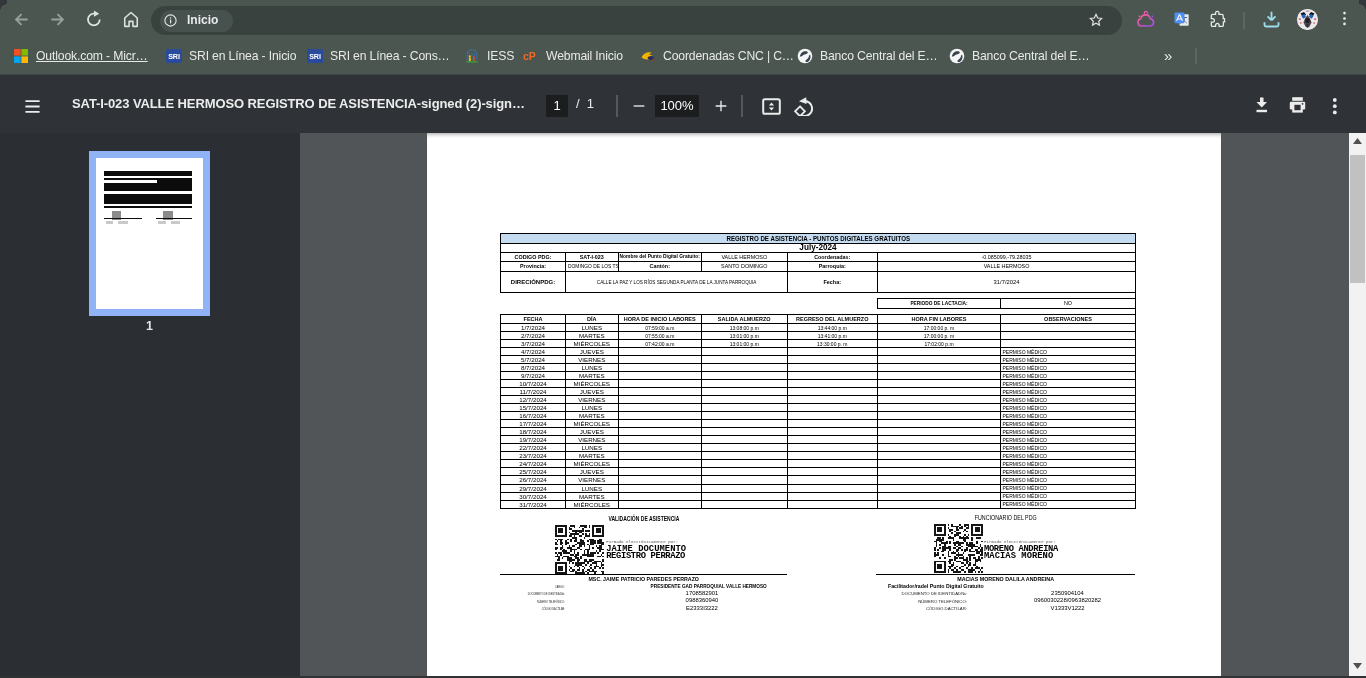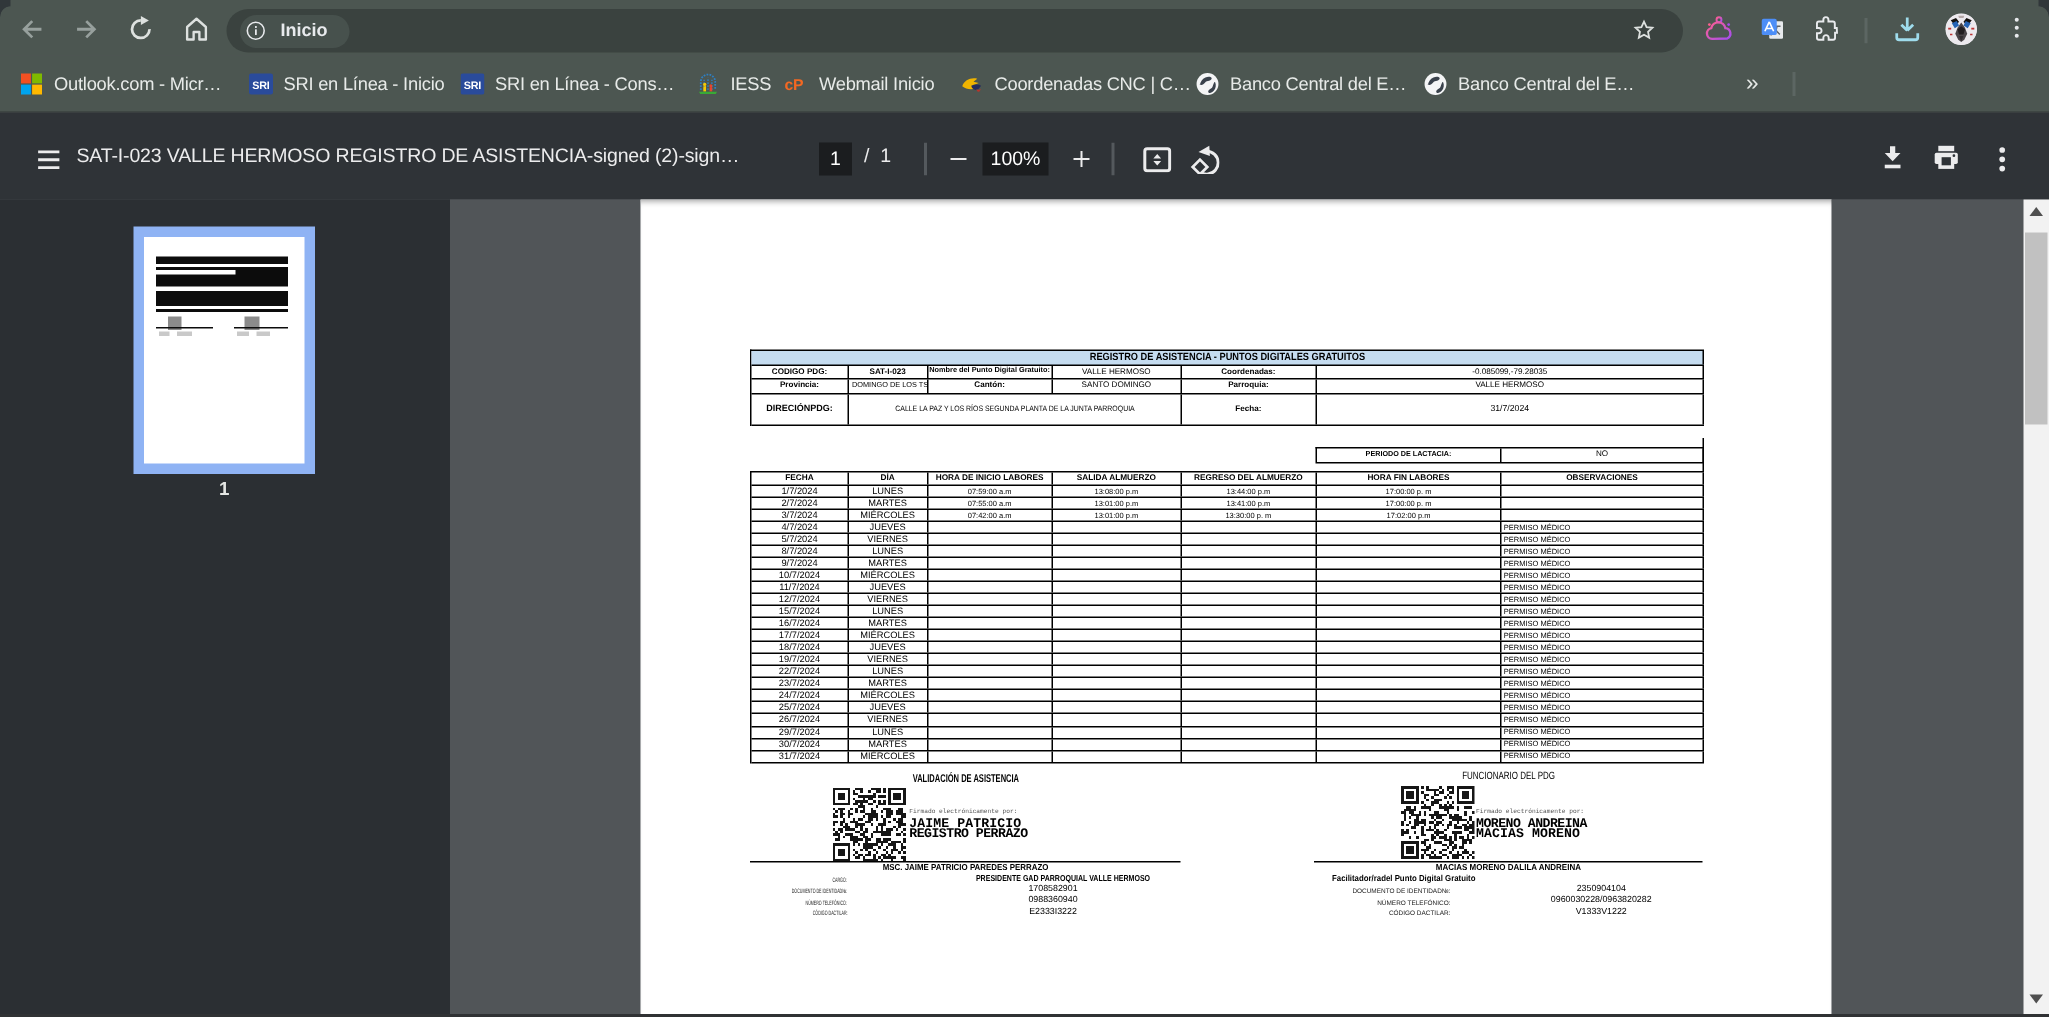--- a/index.html
+++ b/index.html
@@ -10,21 +10,21 @@
 
   #topbar { left:0; top:0; width:1366px; height:37px; background:#4c5651; }
   #bookbar { left:0; top:37px; width:1366px; height:38px; background:#4c5651; border-bottom:1px solid #3e4643; }
   #omnibox { left:151px; top:6px; width:971px; height:29px; background:#3a423f; border-radius:15px; }
   #chip { left:9px; top:3.5px; width:73px; height:22px; background:#47514d; border-radius:11px; }
   #url { left:92px; top:0; height:29px; line-height:29px; color:#e8eaed; font-size:13.1px; letter-spacing:-0.1px; white-space:nowrap; }
   .bmitem { top:0; height:38px; display:flex; align-items:center; color:#e7eae8; font-size:12.2px; letter-spacing:-0.15px; white-space:nowrap; }
   .bmitem .fav { width:16px; height:16px; margin-right:7px; flex:0 0 16px; }
 
   #pdfbar { left:0; top:75px; width:1366px; height:58px; background:#2f3337; }
-  #pdftitle { left:51px; top:0; height:58px; line-height:58px; color:#ececed; font-size:13px; letter-spacing:-0.1px; font-weight:normal; white-space:nowrap; }
+  #pdftitle { left:72px; top:0; height:58px; line-height:58px; color:#ececed; font-size:13px; letter-spacing:-0.1px; font-weight:bold; white-space:nowrap; }
   .darkbox { background:#1b1d1f; color:#fff; font-size:13px; text-align:center; }
 
   #sidebar { left:0; top:133px; width:300px; height:545px; background:#2b2f33; }
   #thumbborder { left:89px; top:18px; width:121px; height:165px; background:#8fb3f4; }
   #thumbpage { left:7px; top:7px; width:107px; height:151px; background:#fff; }
   #thumblabel { left:89px; top:186px; width:121px; text-align:center; color:#e4e6e3; font-size:12.5px; font-weight:bold; }
   #docarea { left:300px; top:133px; width:1049px; height:545px; background:#515558; }
   #page { left:127px; top:0px; width:794px; height:545px; background:#fff;
           box-shadow:inset 0 4px 4px -3px rgba(0,0,0,.4); position:absolute; }
   #scrollbar { left:1349px; top:133px; width:17px; height:545px; background:#f2f2f2; }
@@ -40,21 +40,21 @@
   .sig { position:absolute; color:#000; white-space:nowrap; }
   .mono { font-family:"Liberation Mono", monospace; }
 </style>
 </head>
 <body>
 <div id="stage">
   <div id="topbar" class="abs"></div>
   <div class="abs" style="left:0;top:0;width:7px;height:11px;background:radial-gradient(circle at 7px 11px, rgba(0,0,0,0) 6.5px, #31373a 7px);"></div>
   <div class="abs" style="left:1359px;top:0;width:7px;height:11px;background:radial-gradient(circle at 0px 11px, rgba(0,0,0,0) 6.5px, #31373a 7px);"></div>
   <div id="bookbar" class="abs">
-      <div class="bmitem abs" style="left:13px;">
+      <div class="bmitem abs" style="left:13px;text-decoration:underline;">
         <svg class="fav" viewBox="0 0 16 16">
           <rect x="1" y="1" width="6.6" height="6.6" fill="#f25022"></rect>
           <rect x="8.4" y="1" width="6.6" height="6.6" fill="#7fba00"></rect>
           <rect x="1" y="8.4" width="6.6" height="6.6" fill="#00a4ef"></rect>
           <rect x="8.4" y="8.4" width="6.6" height="6.6" fill="#ffb900"></rect>
         </svg>
         <span>Outlook.com - Micr…</span>
       </div>
       <div class="bmitem abs" style="left:166px;">
         <svg class="fav" viewBox="0 0 16 16">
@@ -259,20 +259,23 @@
   </div>
 
   <div id="docarea" class="abs">
     <div id="page">
       <div class="tblock" style="left:73px; top:99.6px; width:636px;">
           <div class="trow" style="height:10.00px;background:#c5dcf0;">
             <div class="b navy" style="width:635.00px;font-size:7px;">
               <span style="display:inline-block;transform:scaleX(0.88);">REGISTRO DE ASISTENCIA - PUNTOS DIGITALES GRATUITOS</span>
             </div>
           </div>
+          <div class="trow" style="height:9.00px;">
+            <div class="b navy" style="width:635.00px;font-size:8.2px;">July-2024</div>
+          </div>
           <div class="trow" style="height:9.60px;">
             <div class="b" style="width:65.00px;font-size:5.4px;">CODIGO PDG:</div>
             <div class="b" style="width:52.50px;font-size:5.4px;">SAT-I-023</div>
             <div class="b" style="width:83.50px;font-size:4.9px;">Nombre del Punto Digital Gratuito:</div>
             <div class="" style="width:85.50px;font-size:5.4px;">VALLE HERMOSO</div>
             <div class="b" style="width:90.50px;font-size:5.4px;">Coordenadas:</div>
             <div class="" style="width:258.00px;font-size:5.4px;">-0.085099,-79.28035</div>
           </div>
           <div class="trow" style="height:9.50px;">
             <div class="b" style="width:65.00px;font-size:5.4px;">Provincia:</div>
@@ -515,21 +518,21 @@
             <div class="" style="width:135.00px;font-size:5.0px; justify-content:flex-start; padding-left:1.5px;">PERMISO MÉDICO</div>
           </div>
         </div>
         <div style="position:absolute;left:708.2px;top:158.9px;width:1.2px;height:22.2px;background:#000;"></div>
 
 <div class="sig" style="left:73px; top:380.7px; width:287px; text-align:center; font-size:7.5px; font-weight:bold;"><span style="display:inline-block;transform:scaleX(0.67);">VALIDACIÓN DE ASISTENCIA</span></div>
 <div class="sig" style="left:128px; top:391.6px; width:49px; height:49.2px;"><svg width="100%" height="100%" viewBox="0 0 29 29" preserveAspectRatio="none" shape-rendering="crispEdges">
             <path fill="#161616" d="M0 0h7v1H0zM9 0h3v1H9zM15 0h4v1H15zM20 0h1v1H20zM22 0h7v1H22zM0 1h1v1H0zM6 1h1v1H6zM8 1h1v1H8zM11 1h1v1H11zM14 1h1v1H14zM17 1h2v1H17zM20 1h1v1H20zM22 1h1v1H22zM28 1h1v1H28zM0 2h1v1H0zM2 2h3v1H2zM6 2h1v1H6zM8 2h2v1H8zM16 2h1v1H16zM22 2h1v1H22zM24 2h3v1H24zM28 2h1v1H28zM0 3h1v1H0zM2 3h3v1H2zM6 3h1v1H6zM10 3h7v1H10zM18 3h3v1H18zM22 3h1v1H22zM24 3h3v1H24zM28 3h1v1H28zM0 4h1v1H0zM2 4h3v1H2zM6 4h1v1H6zM8 4h1v1H8zM12 4h1v1H12zM14 4h2v1H14zM22 4h1v1H22zM24 4h3v1H24zM28 4h1v1H28zM0 5h1v1H0zM6 5h1v1H6zM9 5h5v1H9zM16 5h1v1H16zM18 5h1v1H18zM20 5h1v1H20zM22 5h1v1H22zM28 5h1v1H28zM0 6h7v1H0zM8 6h2v1H8zM11 6h1v1H11zM14 6h2v1H14zM18 6h3v1H18zM22 6h7v1H22zM10 7h3v1H10zM17 7h1v1H17zM0 8h1v1H0zM2 8h3v1H2zM7 8h1v1H7zM9 8h1v1H9zM12 8h1v1H12zM15 8h1v1H15zM20 8h3v1H20zM26 8h2v1H26zM1 9h1v1H1zM3 9h1v1H3zM6 9h1v1H6zM9 9h1v1H9zM11 9h2v1H11zM15 9h2v1H15zM19 9h1v1H19zM21 9h3v1H21zM25 9h3v1H25zM0 10h1v1H0zM3 10h2v1H3zM6 10h2v1H6zM13 10h5v1H13zM21 10h3v1H21zM25 10h4v1H25zM0 11h2v1H0zM3 11h1v1H3zM6 11h1v1H6zM12 11h1v1H12zM14 11h4v1H14zM19 11h1v1H19zM21 11h2v1H21zM27 11h2v1H27zM4 12h1v1H4zM8 12h1v1H8zM10 12h2v1H10zM14 12h2v1H14zM17 12h1v1H17zM20 12h1v1H20zM24 12h1v1H24zM26 12h2v1H26zM0 13h2v1H0zM3 13h2v1H3zM7 13h3v1H7zM13 13h2v1H13zM20 13h1v1H20zM22 13h1v1H22zM25 13h3v1H25zM0 14h1v1H0zM3 14h1v1H3zM5 14h1v1H5zM9 14h4v1H9zM15 14h1v1H15zM18 14h3v1H18zM26 14h3v1H26zM4 15h3v1H4zM9 15h1v1H9zM11 15h1v1H11zM17 15h1v1H17zM19 15h1v1H19zM24 15h1v1H24zM26 15h1v1H26zM0 16h1v1H0zM2 16h2v1H2zM5 16h4v1H5zM11 16h1v1H11zM13 16h1v1H13zM17 16h1v1H17zM19 16h1v1H19zM21 16h3v1H21zM25 16h1v1H25zM28 16h1v1H28zM1 17h1v1H1zM3 17h1v1H3zM9 17h2v1H9zM12 17h2v1H12zM16 17h7v1H16zM27 17h1v1H27zM0 18h3v1H0zM5 18h3v1H5zM11 18h2v1H11zM15 18h1v1H15zM19 18h4v1H19zM25 18h2v1H25zM28 18h1v1H28zM2 19h1v1H2zM4 19h1v1H4zM7 19h3v1H7zM12 19h2v1H12zM15 19h1v1H15zM1 20h2v1H1zM7 20h5v1H7zM13 20h2v1H13zM17 20h2v1H17zM20 20h3v1H20zM28 20h1v1H28zM8 21h2v1H8zM13 21h1v1H13zM17 21h5v1H17zM23 21h4v1H23zM28 21h1v1H28zM0 22h7v1H0zM8 22h1v1H8zM10 22h1v1H10zM12 22h6v1H12zM19 22h1v1H19zM22 22h3v1H22zM27 22h1v1H27zM0 23h1v1H0zM6 23h1v1H6zM12 23h4v1H12zM18 23h1v1H18zM21 23h1v1H21zM24 23h1v1H24zM27 23h2v1H27zM0 24h1v1H0zM2 24h3v1H2zM6 24h1v1H6zM8 24h1v1H8zM11 24h1v1H11zM13 24h1v1H13zM16 24h1v1H16zM20 24h1v1H20zM23 24h3v1H23zM27 24h1v1H27zM0 25h1v1H0zM2 25h3v1H2zM6 25h1v1H6zM9 25h1v1H9zM14 25h1v1H14zM17 25h1v1H17zM21 25h1v1H21zM23 25h1v1H23zM26 25h1v1H26zM28 25h1v1H28zM0 26h1v1H0zM2 26h3v1H2zM6 26h1v1H6zM8 26h1v1H8zM10 26h2v1H10zM13 26h2v1H13zM16 26h1v1H16zM19 26h2v1H19zM22 26h1v1H22zM0 27h1v1H0zM6 27h1v1H6zM9 27h2v1H9zM12 27h1v1H12zM16 27h1v1H16zM18 27h1v1H18zM20 27h5v1H20zM27 27h2v1H27zM0 28h7v1H0zM12 28h6v1H12zM19 28h1v1H19zM23 28h1v1H23zM28 28h1v1H28z"></path>
           </svg></div>
 <div class="sig mono" style="left:179.2px; top:406.5px; font-size:4.15px; color:#555;">Firmado electrónicamente por:</div>
-<div class="sig mono b" style="left:179.2px; top:410.9px; font-size:8.8px; letter-spacing:0.05px;">JAIME PATRICIO</div>
+<div class="sig mono b" style="left:179.2px; top:410.9px; font-size:8.8px; letter-spacing:0.05px;">JAIME DOCUMENTO</div>
 <div class="sig mono b" style="left:179.2px; top:418.3px; font-size:8.8px; letter-spacing:-0.35px;">REGISTRO PERRAZO</div>
 <div class="sig" style="left:73px; top:440.9px; width:287px; border-top:1.4px solid #000;"></div>
 <div class="sig b" style="left:73px; top:442.5px; width:287px; text-align:center; font-size:5.8px;"><span style="display:inline-block;transform:scaleX(0.91);">MSC. JAIME PATRICIO PAREDES PERRAZO</span></div>
 <div class="sig" style="left:43px; top:450.5px; width:95px; text-align:right; font-size:4.2px; color:#222;"><span style="display:inline-block;transform:scaleX(0.58);transform-origin:right;">CARGO:</span></div>
 <div class="sig b" style="left:167px; top:450px; width:230px; text-align:center; font-size:5.8px;"><span style="display:inline-block;transform:scaleX(0.81);">PRESIDENTE GAD PARROQUIAL VALLE HERMOSO</span></div>
 <div class="sig" style="left:43px; top:458px; width:95px; text-align:right; font-size:4.2px; color:#222;"><span style="display:inline-block;transform:scaleX(0.58);transform-origin:right;">DOCUMENTO DE IDENTIDAD№:</span></div>
 <div class="sig" style="left:160px; top:456.8px; width:230px; text-align:center; font-size:5.9px;">1708582901</div>
 <div class="sig" style="left:43px; top:465.5px; width:95px; text-align:right; font-size:4.2px; color:#222;"><span style="display:inline-block;transform:scaleX(0.58);transform-origin:right;">NÚMERO TELEFÓNICO:</span></div>
 <div class="sig" style="left:160px; top:464.3px; width:230px; text-align:center; font-size:5.9px;">0988360940</div>
 <div class="sig" style="left:43px; top:473px; width:95px; text-align:right; font-size:4.2px; color:#222;"><span style="display:inline-block;transform:scaleX(0.58);transform-origin:right;">CÓDIGO DACTILAR:</span></div>

